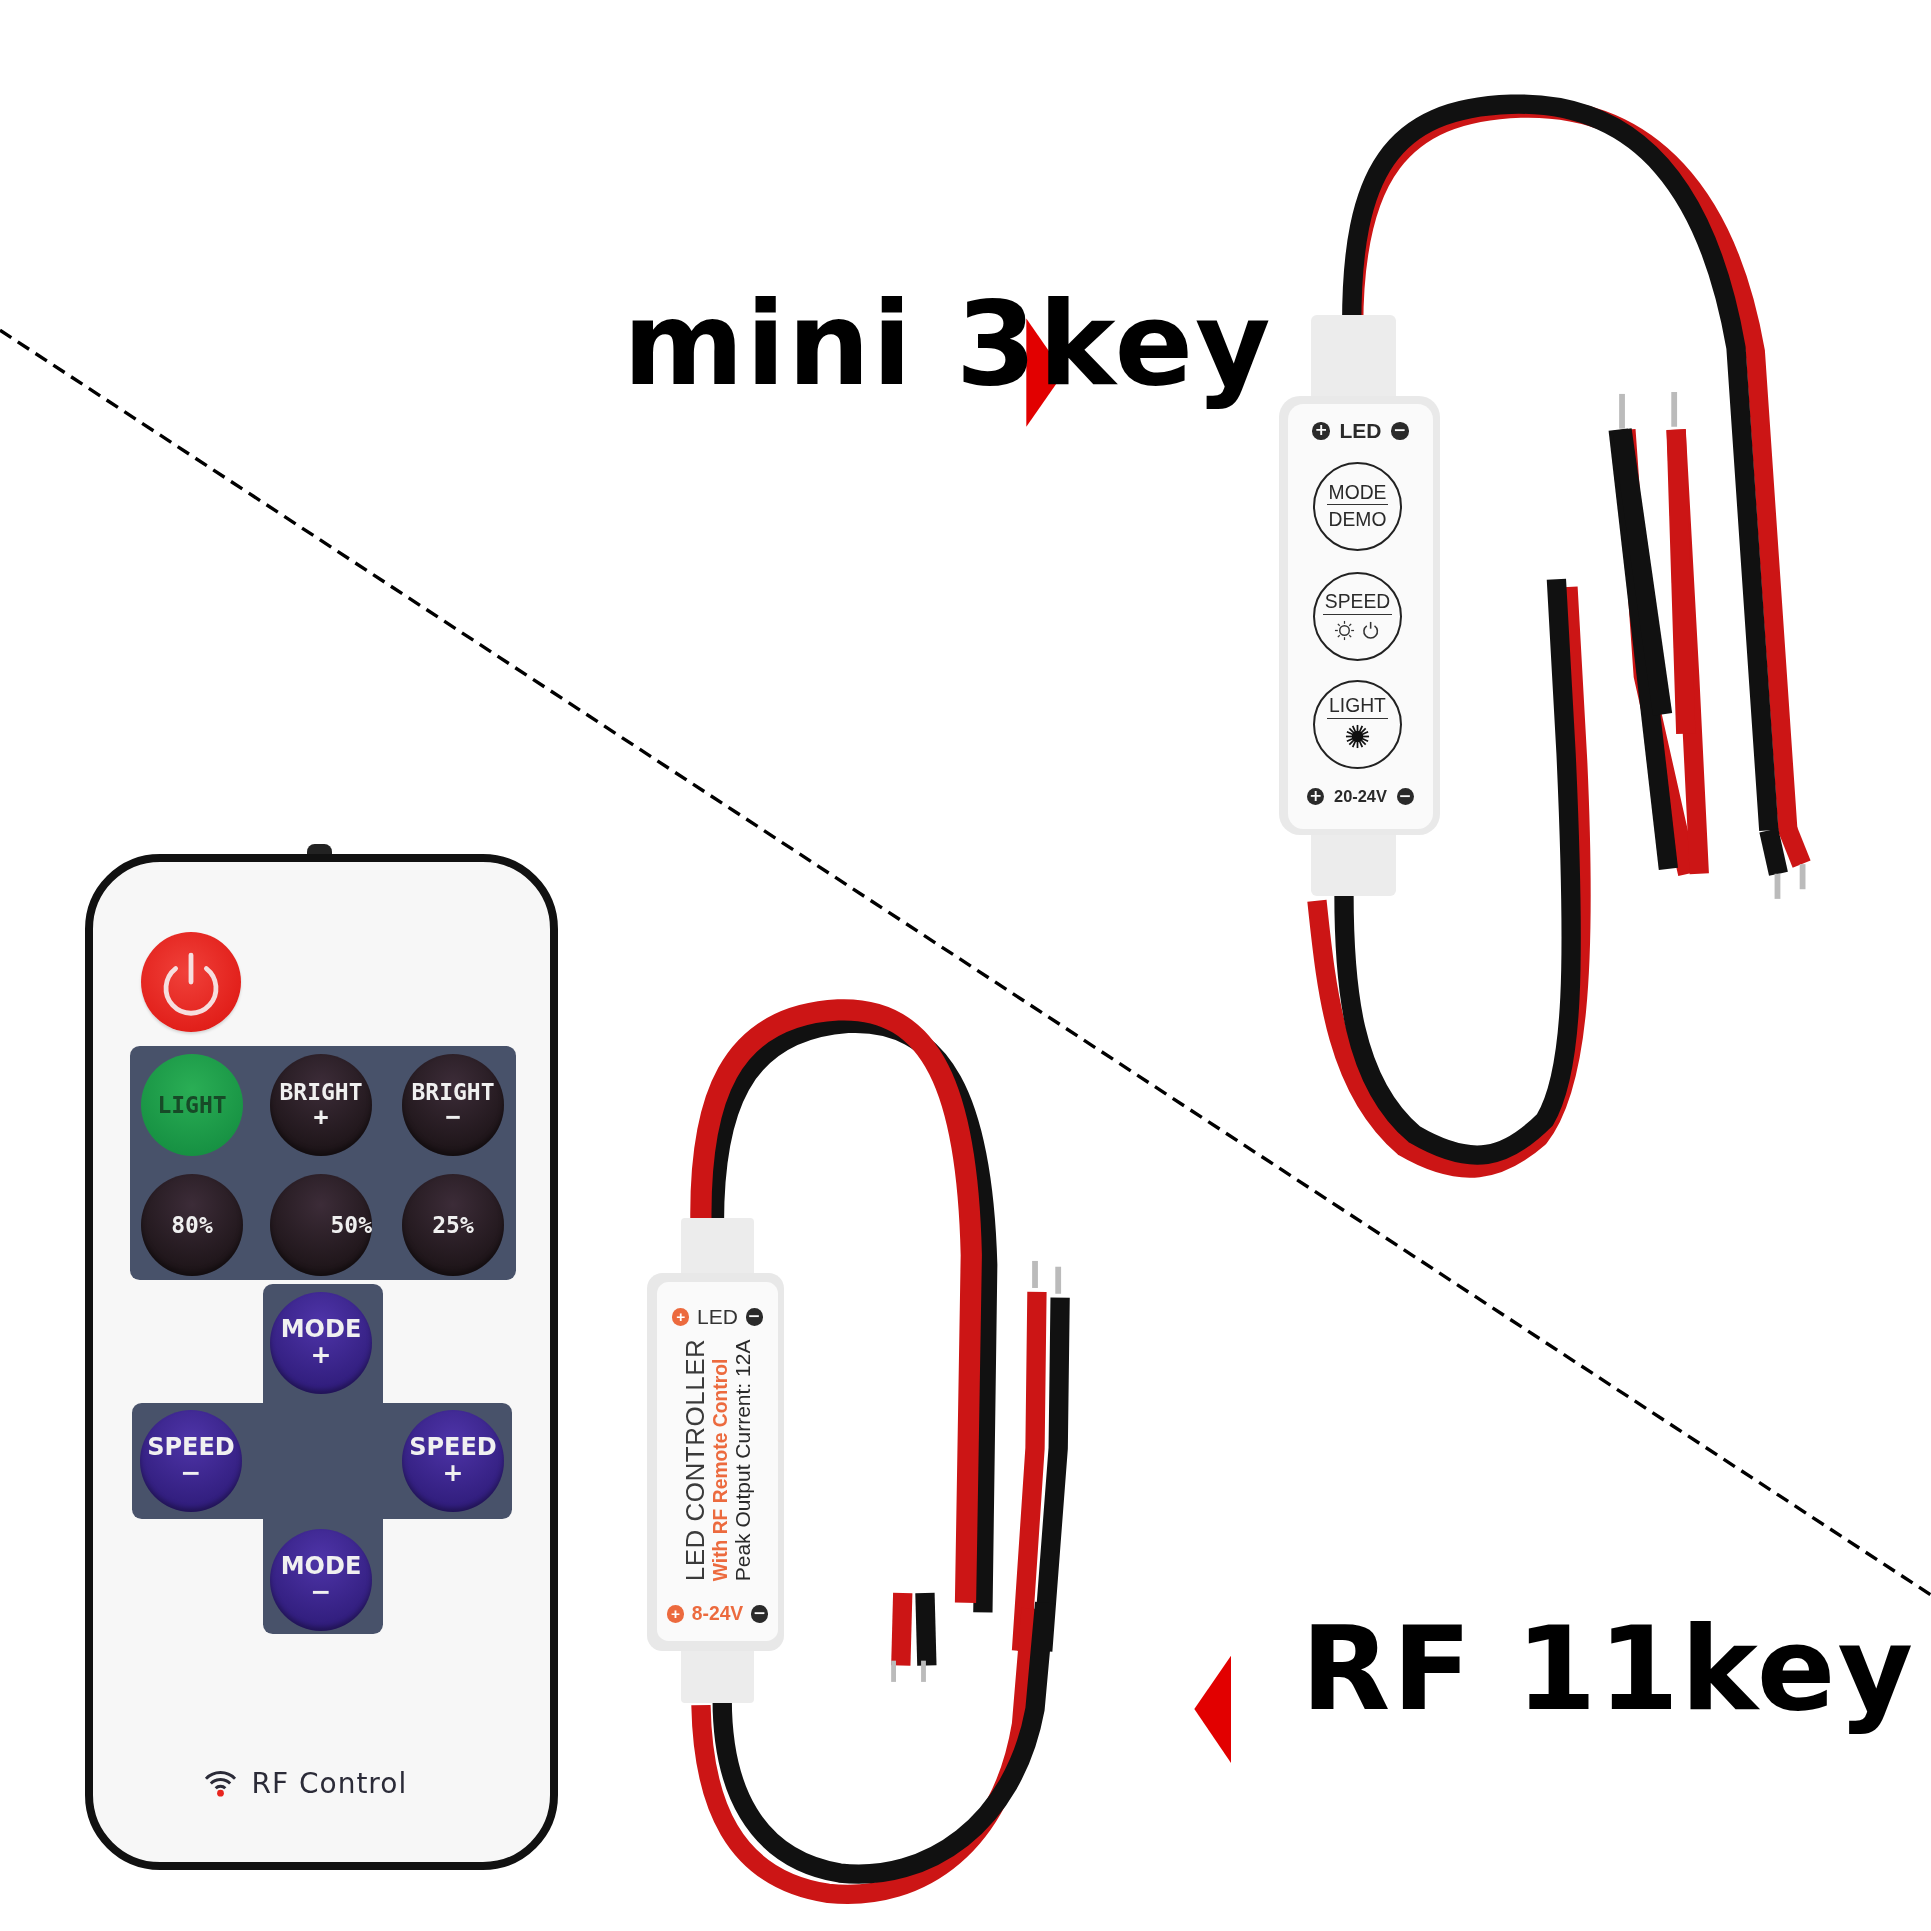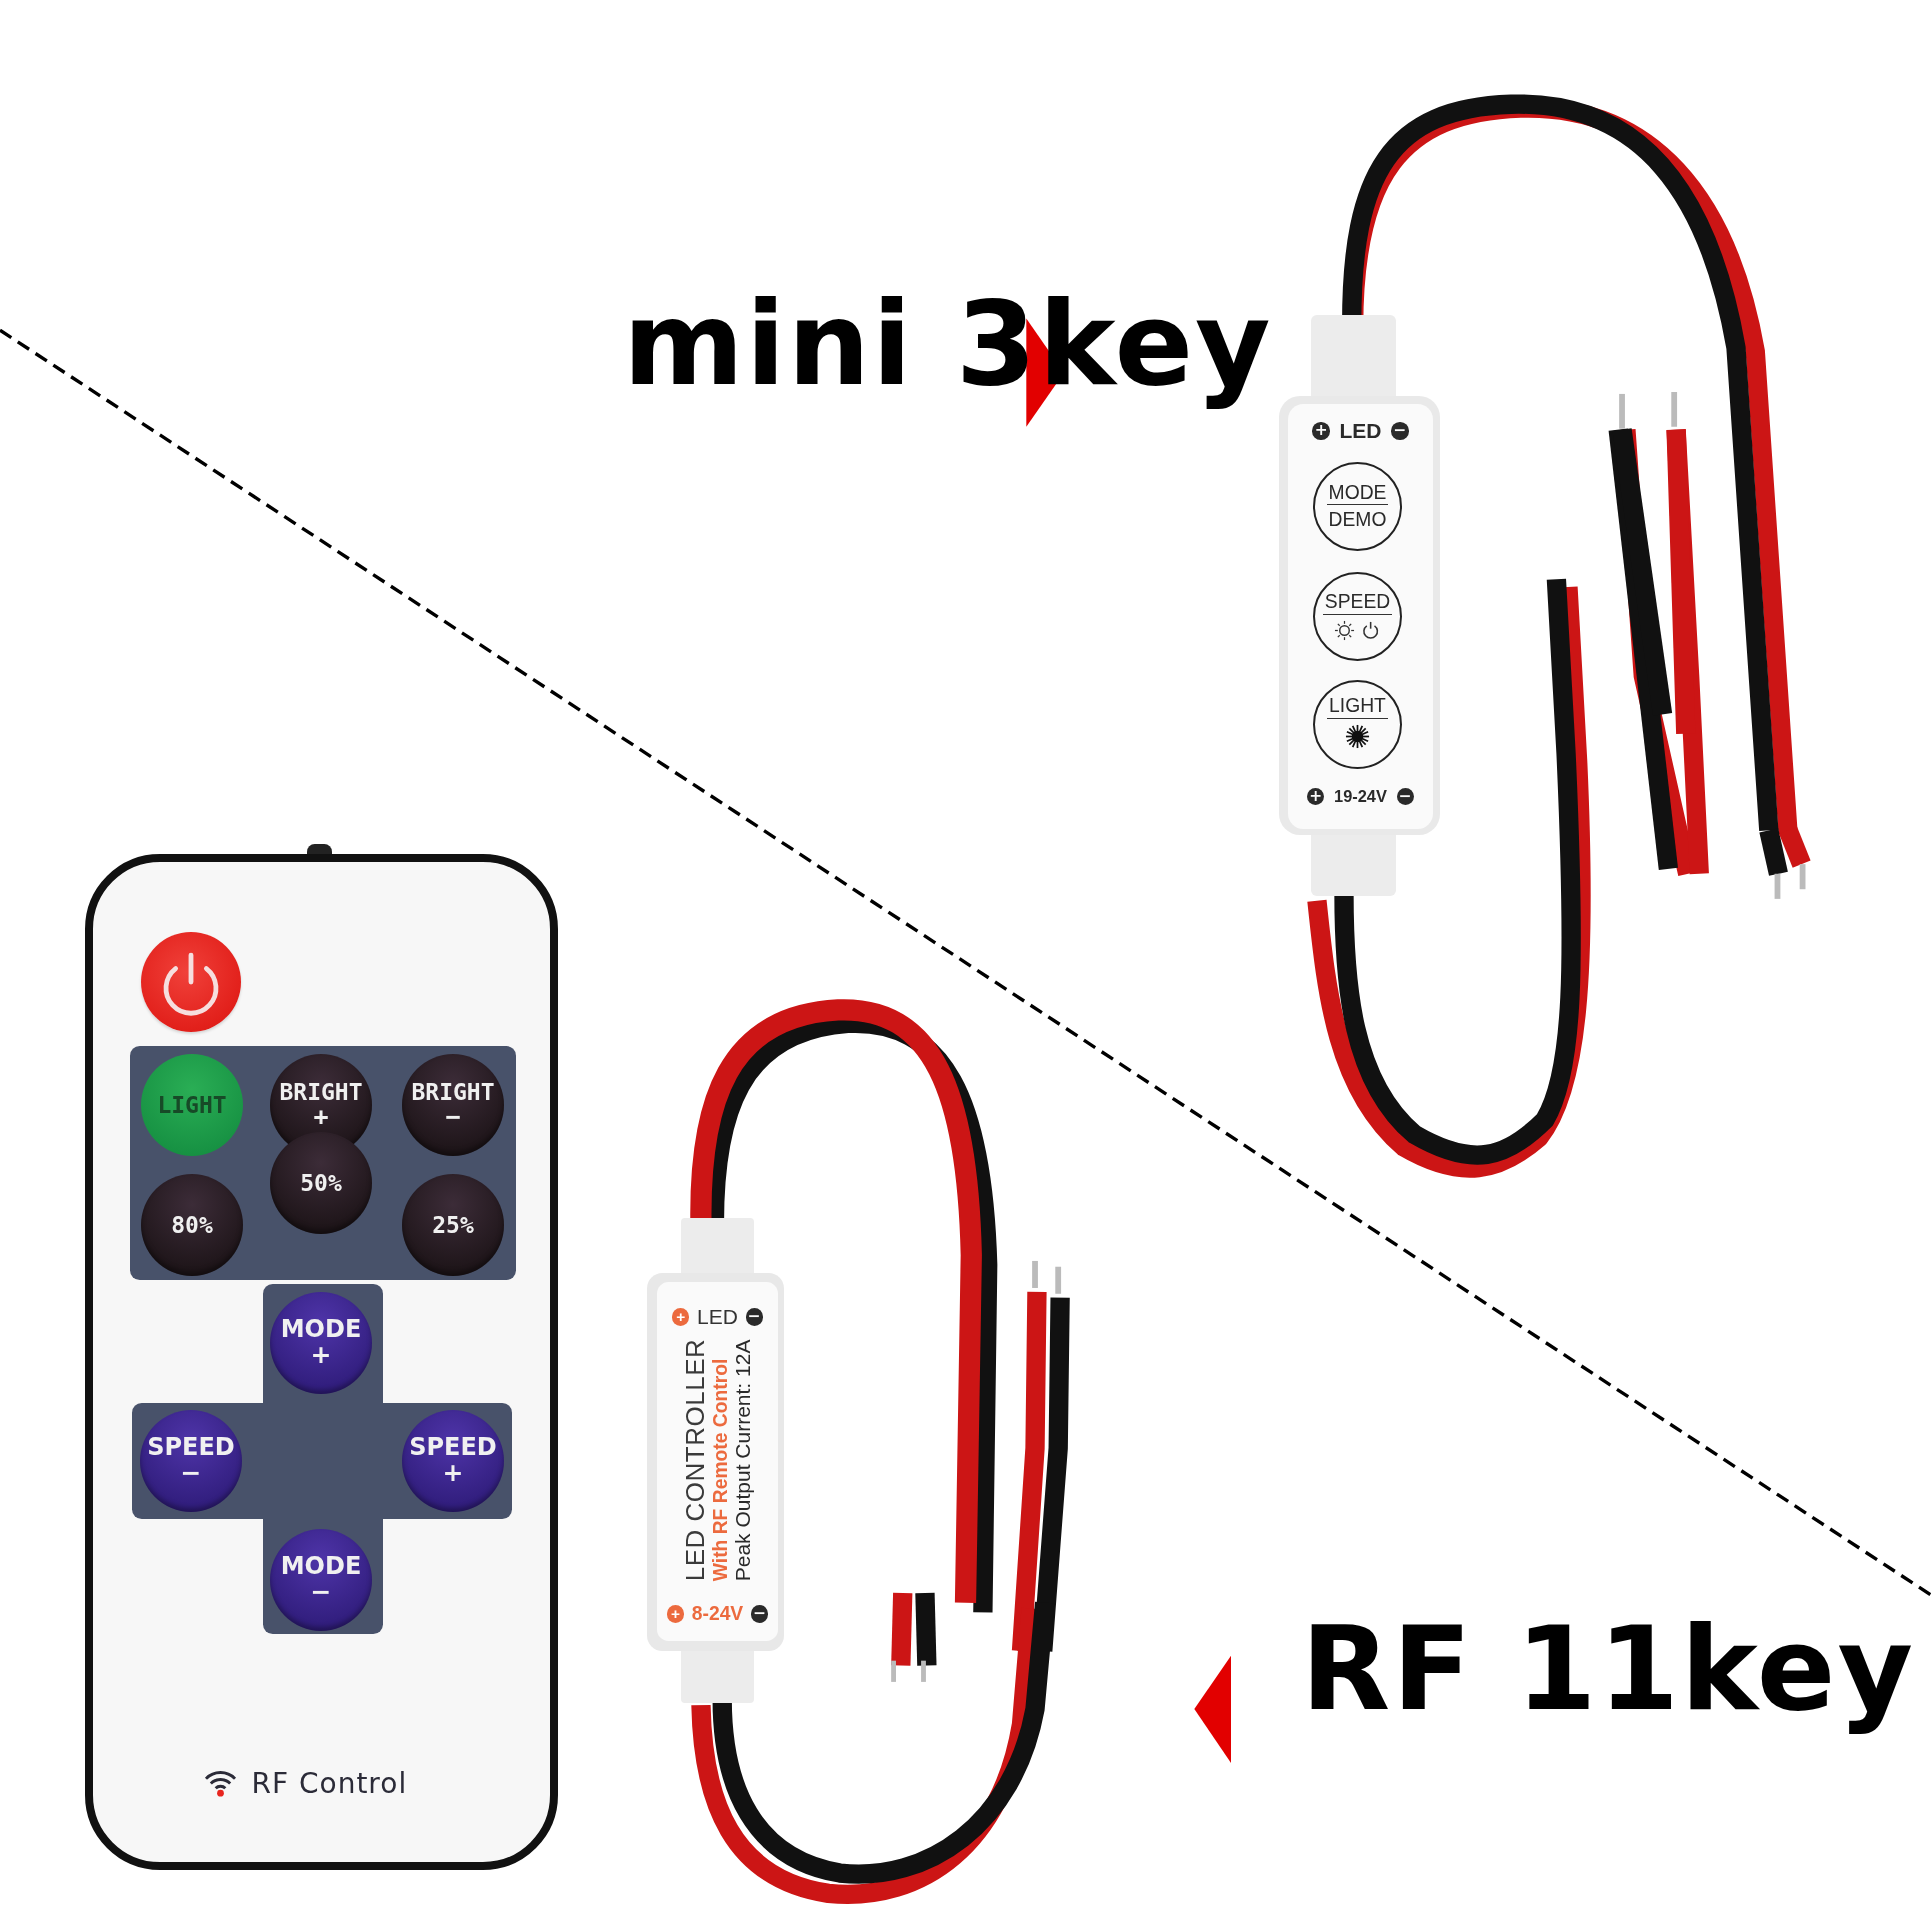--- a/index.html
+++ b/index.html
@@ -162,21 +162,21 @@
             <line x1="18" y1="2" x2="8" y2="24"></line>
           <line x1="2" y1="8" x2="24" y2="18"></line>
             <line x1="2" y1="18" x2="24" y2="8"></line>
         </g>
       </svg>
     </span>
   </div>
 
   <div class="mini-row" style="top:787px; font-size:16.4px;">
     <span class="pm">+</span>
-    <span>19-24V</span>
+    <span>20-24V</span>
     <span class="pm">−</span>
   </div>
 </div>
 
 <div>
   <div class="rf-neck-top"></div>
   <div class="rf-neck-bot"></div>
   <div class="rf-body"></div>
   <div class="rf-panel"></div>
 
@@ -221,21 +221,21 @@
     <span>BRIGHT</span>
     <span class="sub">+</span>
   </div>
   <div class="kbtn dark" style="left:402px; top:1054px;">
     <span>BRIGHT</span>
     <span class="sub">−</span>
   </div>
   <div class="kbtn dark" style="left:141px; top:1174px;">
     <span>80%</span>
   </div>
-  <div class="kbtn dark" style="left:270px; top:1132px;">
+  <div class="kbtn dark" style="left:270px; top:1174px;align-items:flex-end;">
     <span>50%</span>
   </div>
   <div class="kbtn dark" style="left:402px; top:1174px;">
     <span>25%</span>
   </div>
 
   <div class="panel" style="left:263px; top:1284px; width:120px; height:350px;"></div>
   <div class="panel" style="left:132px; top:1403px; width:380px; height:116px;"></div>
 
   <div class="kbtn purple" style="left:270px; top:1292px;">

